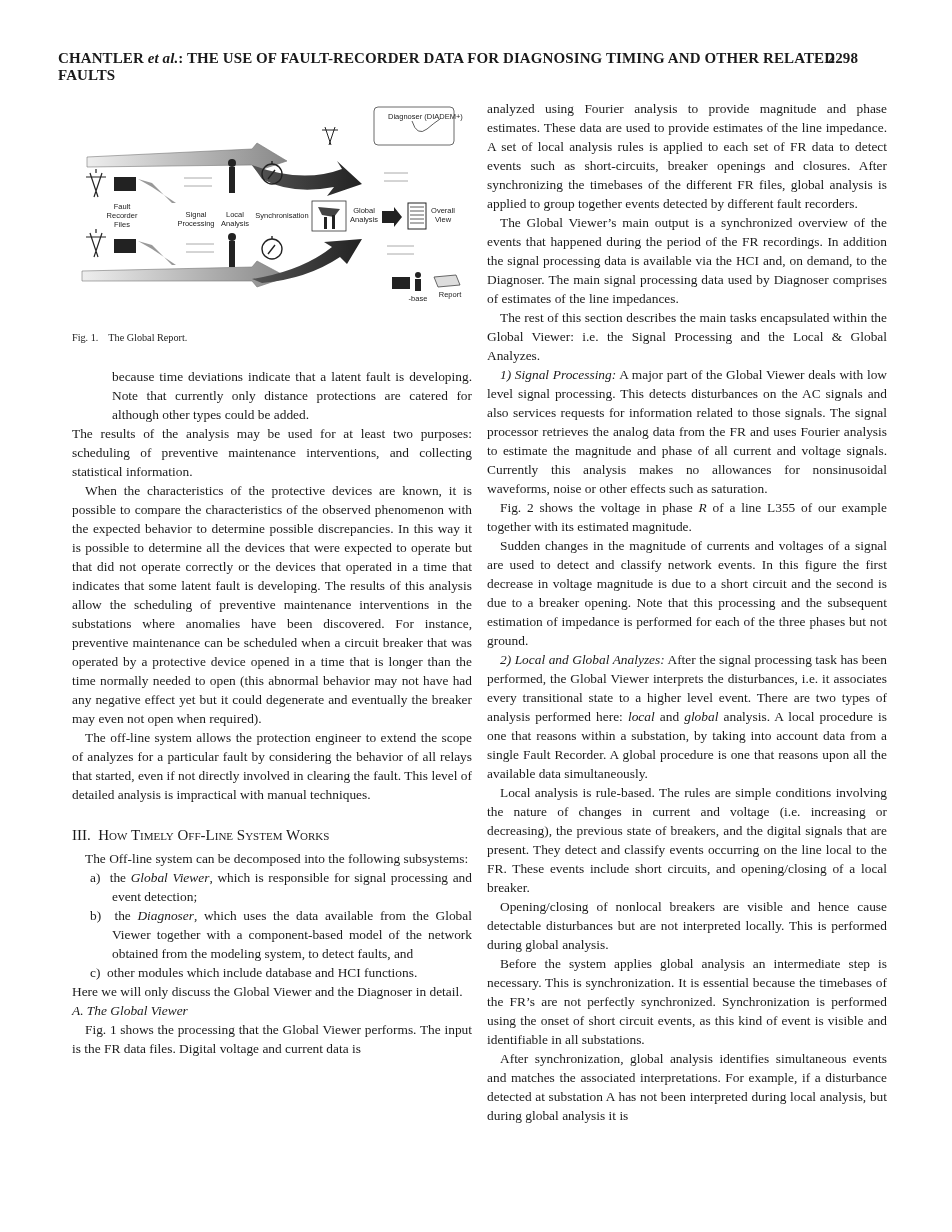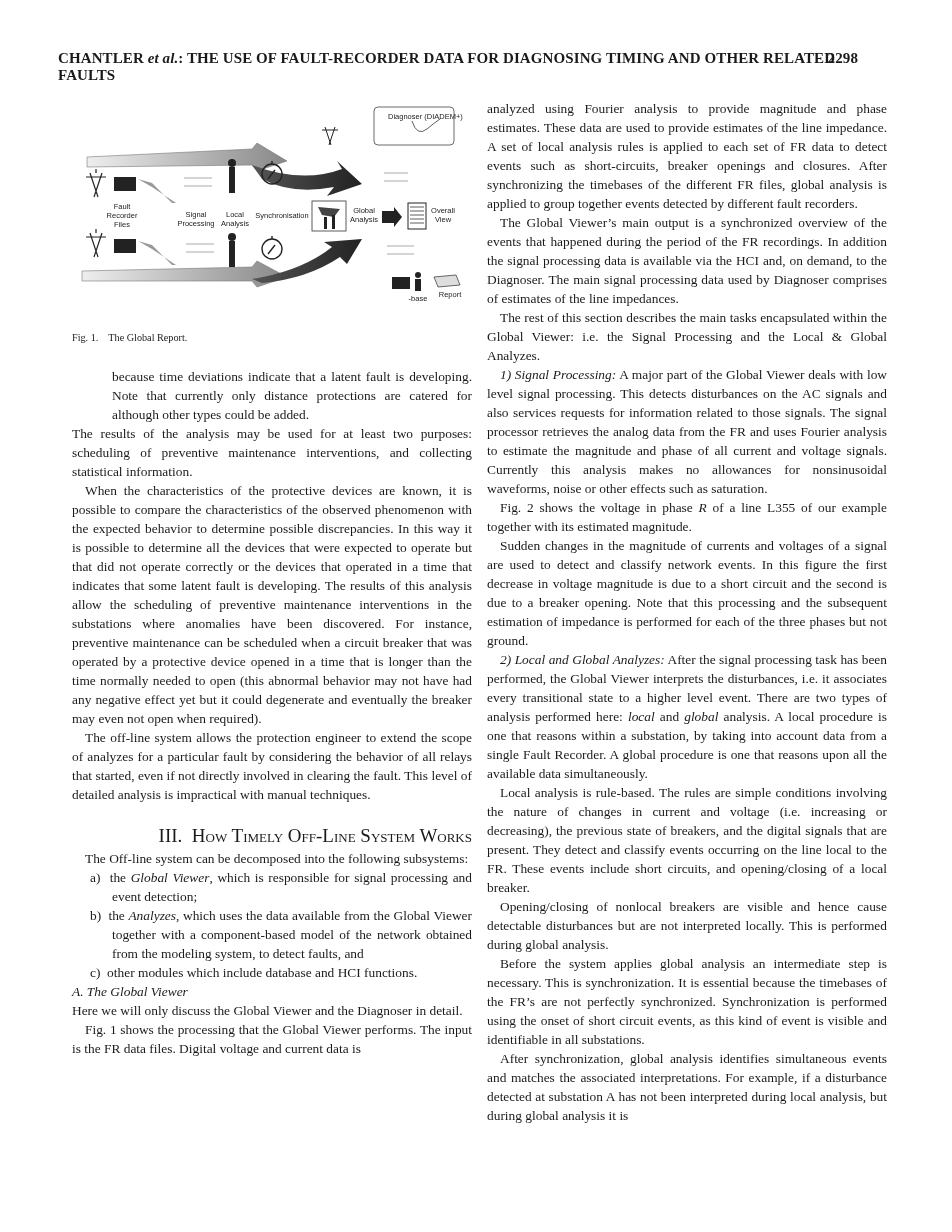--- a/index.html
+++ b/index.html
@@ -8,21 +8,21 @@
   .header { position:absolute; top:50px; left:58px; width:800px; font-size:15px; letter-spacing:0.1px;font-weight:bold; }
   .header .pn { position:absolute; right:0; top:0; }
   .col { position:absolute; top:99px; width:400px; font-size:13.4px; line-height:19px; text-align:justify; hyphens:manual; }
   .col-left { left:72px; }
   .col-right { left:487px; }
   .col p { margin:0; text-indent:13px; }
   .col p.noind { text-indent:0; }
   .fig { position:relative; width:400px; height:222px; }
   .caption { font-size:10.2px; margin-top:7px; margin-bottom:20px; }
   .indent-block { padding-left:40px; }
-  .section-title { text-align:right; margin:22px 0 4px 0; font-size:19px; }
+  .section-title { text-align:left; margin:22px 0 4px 0; font-size:15px; }
   .sc { font-variant: small-caps; }
   ol.items { list-style:none; margin:0; padding:0; }
   ol.items li { padding-left:40px; text-indent:-22px; }
   .subsec { font-style:italic; margin-top:18px; }
   .fl { font-family:"Liberation Sans", sans-serif; font-size:7.5px; fill:#222; }
 </style>
 </head>
 <body>
 
 <div class="header">
@@ -140,26 +140,26 @@
   <p>The off-line system allows the protection engineer to extend the scope of analyzes for a particular fault by considering the behavior of all relays that started, even if not directly involved in clearing the fault. This level of detailed analysis is impractical with manual techniques.</p>
 
   <div class="section-title">
     <span>III.</span>&nbsp;
     <span class="sc">How Timely Off-Line System Works</span>
   </div>
 
   <p>The Off-line system can be decomposed into the following subsystems:</p>
   <ol class="items">
     <li><span>a)</span>&nbsp; <span>the </span><i>Global Viewer</i><span>, which is responsible for signal pro­cessing and event detection;</span></li>
-    <li><span>b)</span>&nbsp; <span>the </span><i>Analyzes</i><span>, which uses the data available from the Global Viewer together with a component-based model of the network obtained from the modeling system, to de­tect faults, and</span></li>
+    <li><span>b)</span>&nbsp; <span>the </span><i>Diagnoser</i><span>, which uses the data available from the Global Viewer together with a component-based model of the network obtained from the modeling system, to de­tect faults, and</span></li>
     <li><span>c)</span>&nbsp; <span>other modules which include database and HCI functions.</span></li>
   </ol>
+  <p class="noind">Here we will only discuss the Global Viewer and the Diagnoser in detail.</p>
+
   <p class="noind subsec">A.  The Global Viewer</p>
-
-  <p class="noind">Here we will only discuss the Global Viewer and the Diagnoser in detail.</p>
   <p>Fig. 1 shows the processing that the Global Viewer performs. The input is the FR data files. Digital voltage and current data is</p>
 </div>
 
 <div class="col col-right">
   <p class="noind">analyzed using Fourier analysis to provide magnitude and phase estimates. These data are used to provide estimates of the line impedance. A set of local analysis rules is applied to each set of FR data to detect events such as short-circuits, breaker openings and closures. After synchronizing the timebases of the different FR files, global analysis is applied to group together events de­tected by different fault recorders.</p>
   <p>The Global Viewer’s main output is a synchronized overview of the events that happened during the period of the FR record­ings. In addition the signal processing data is available via the HCI and, on demand, to the Diagnoser. The main signal pro­cessing data used by Diagnoser comprises of estimates of the line impedances.</p>
   <p>The rest of this section describes the main tasks encapsu­lated within the Global Viewer: i.e. the Signal Processing and the Local &amp; Global Analyzes.</p>
   <p><i>1) Signal Processing:</i><span> A major part of the Global Viewer deals with low level signal processing. This detects disturbances on the AC signals and also services requests for information re­lated to those signals. The signal processor retrieves the analog data from the FR and uses Fourier analysis to estimate the mag­nitude and phase of all current and voltage signals. Currently this analysis makes no allowances for nonsinusoidal waveforms, noise or other effects such as saturation.</span></p>
   <p><span>Fig. 2 shows the voltage in phase </span><i>R</i><span> of a line L355 of our example together with its estimated magnitude.</span></p>
   <p>Sudden changes in the magnitude of currents and voltages of a signal are used to detect and classify network events. In this figure the first decrease in voltage magnitude is due to a short circuit and the second is due to a breaker opening. Note that this processing and the subsequent estimation of impedance is performed for each of the three phases but not ground.</p>

